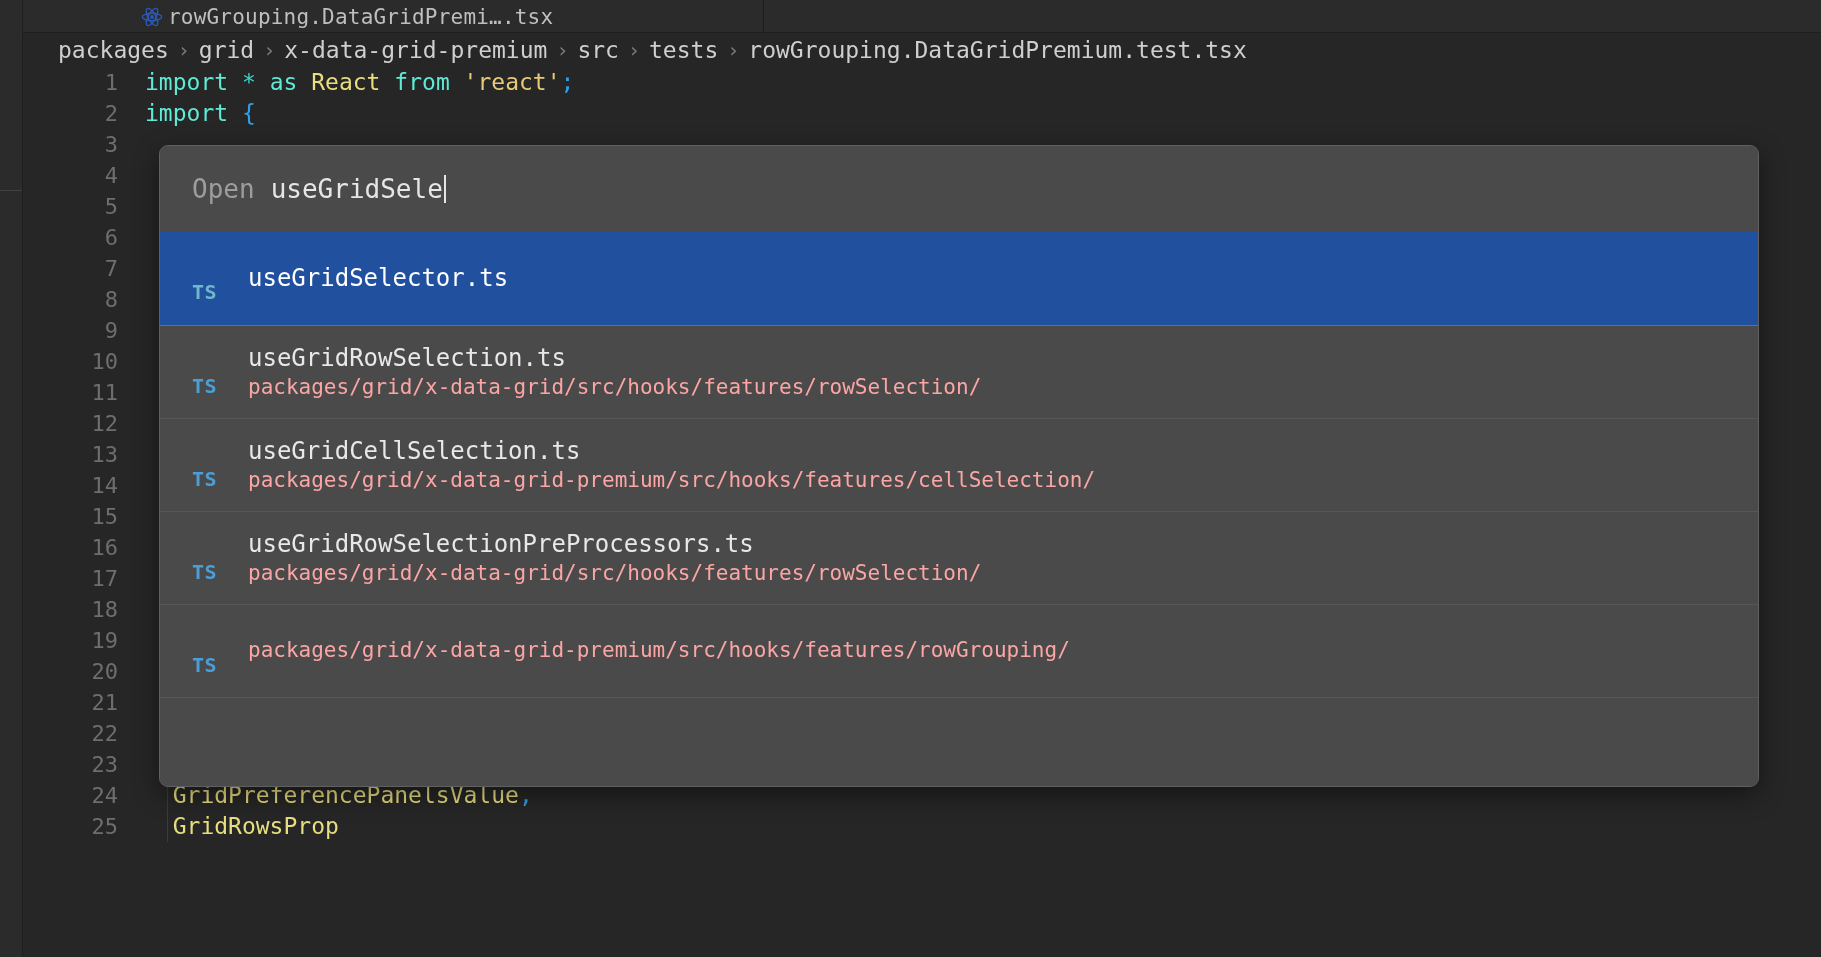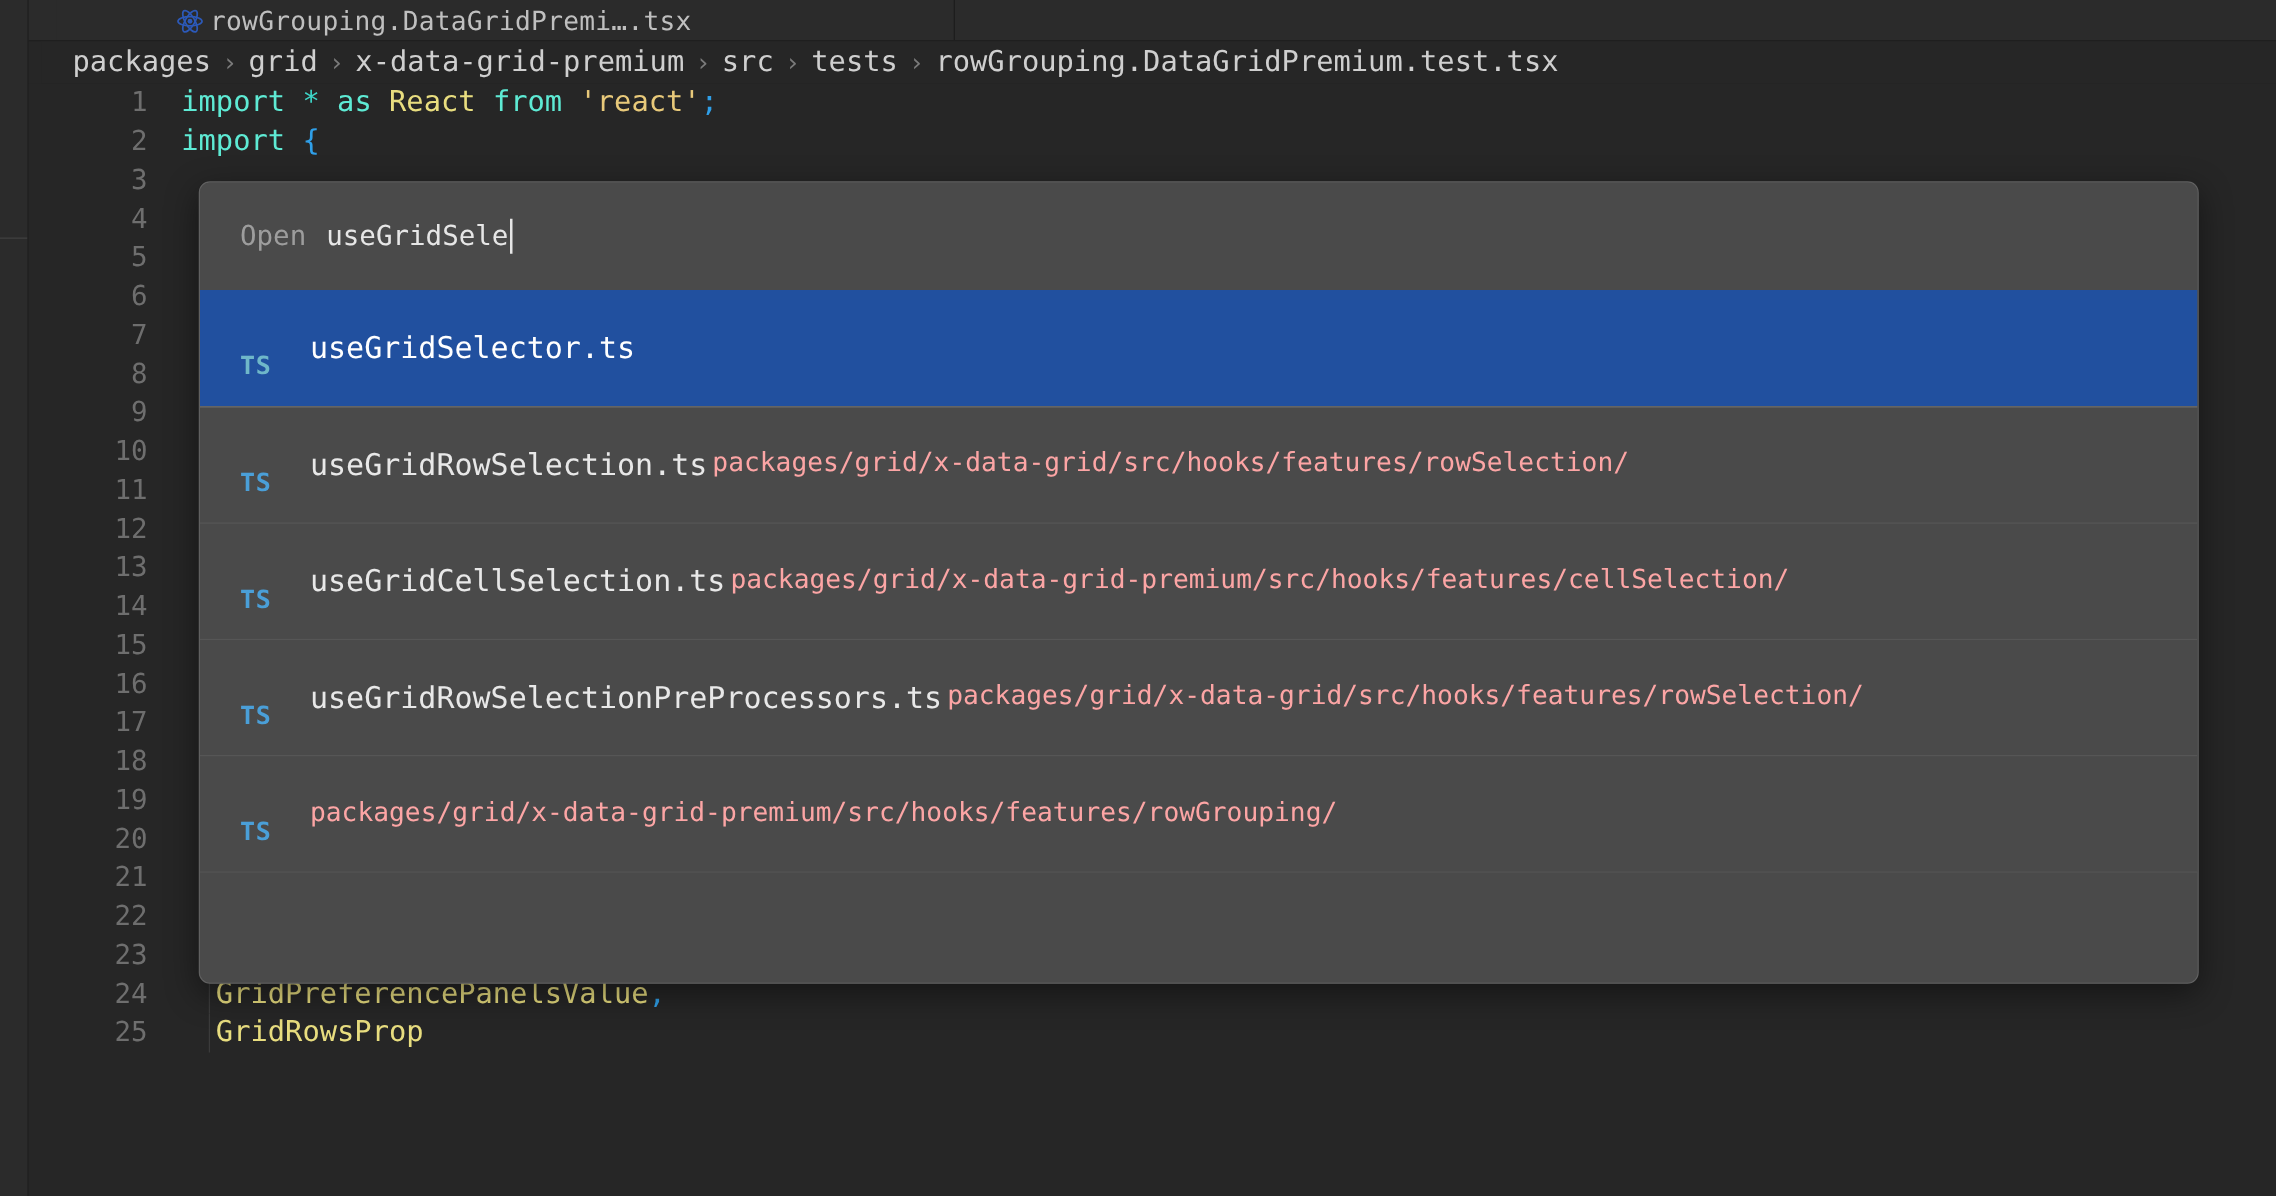--- a/index.html
+++ b/index.html
@@ -106,21 +106,21 @@
     border:1px solid #606060;
     border-radius:9px;
     box-shadow:0 8px 26px rgba(0,0,0,.45);
     overflow:hidden;
     box-sizing:border-box;
   }
   #qo-input-row{
     height:86px;display:flex;align-items:center;
     padding-left:32px;
     background:#4a4a4a;
-    font-size:22px;
+    font-size:26px;
   }
   #qo-prefix{color:#9d9d9d;margin-right:16px;}
   #qo-query{color:#e6e6e6;}
   #qo-caret{
     display:inline-block;width:2px;height:28px;background:#e6e6e6;
     margin-left:1px;vertical-align:-5px;
   }
   #qo-list{background:#4a4a4a;}
   .qo-row{
     position:relative;height:93px;
@@ -137,21 +137,21 @@
     flex:0 0 56px;width:56px;
     font-size:20px;font-weight:bold;
     color:#4a9fd8;
     text-align:left;
     padding-top:20px;
     align-self:flex-start;
     margin-top:28px;
     letter-spacing:.5px;
   }
   .qo-row.selected .qo-icon{color:#6fb7c9;}
-  .qo-text{display:flex;flex-direction:row;justify-content:center;gap:4px;}
+  .qo-text{display:flex;flex-direction:column;justify-content:center;gap:4px;}
   .qo-name{font-size:24px;color:#e8e8e8;line-height:1.1;}
   .qo-path{font-size:21px;color:#fca5a5;line-height:1.1;}
   .qo-row.selected .qo-name{color:#ffffff;}
   .qo-row.selected .qo-path{color:#cfd9ea;}
   #qo-footer{height:88px;background:#4a4a4a;border-top:1px solid #565656;}
 </style>
 </head>
 <body>
 
 <div id="activity-strip">

